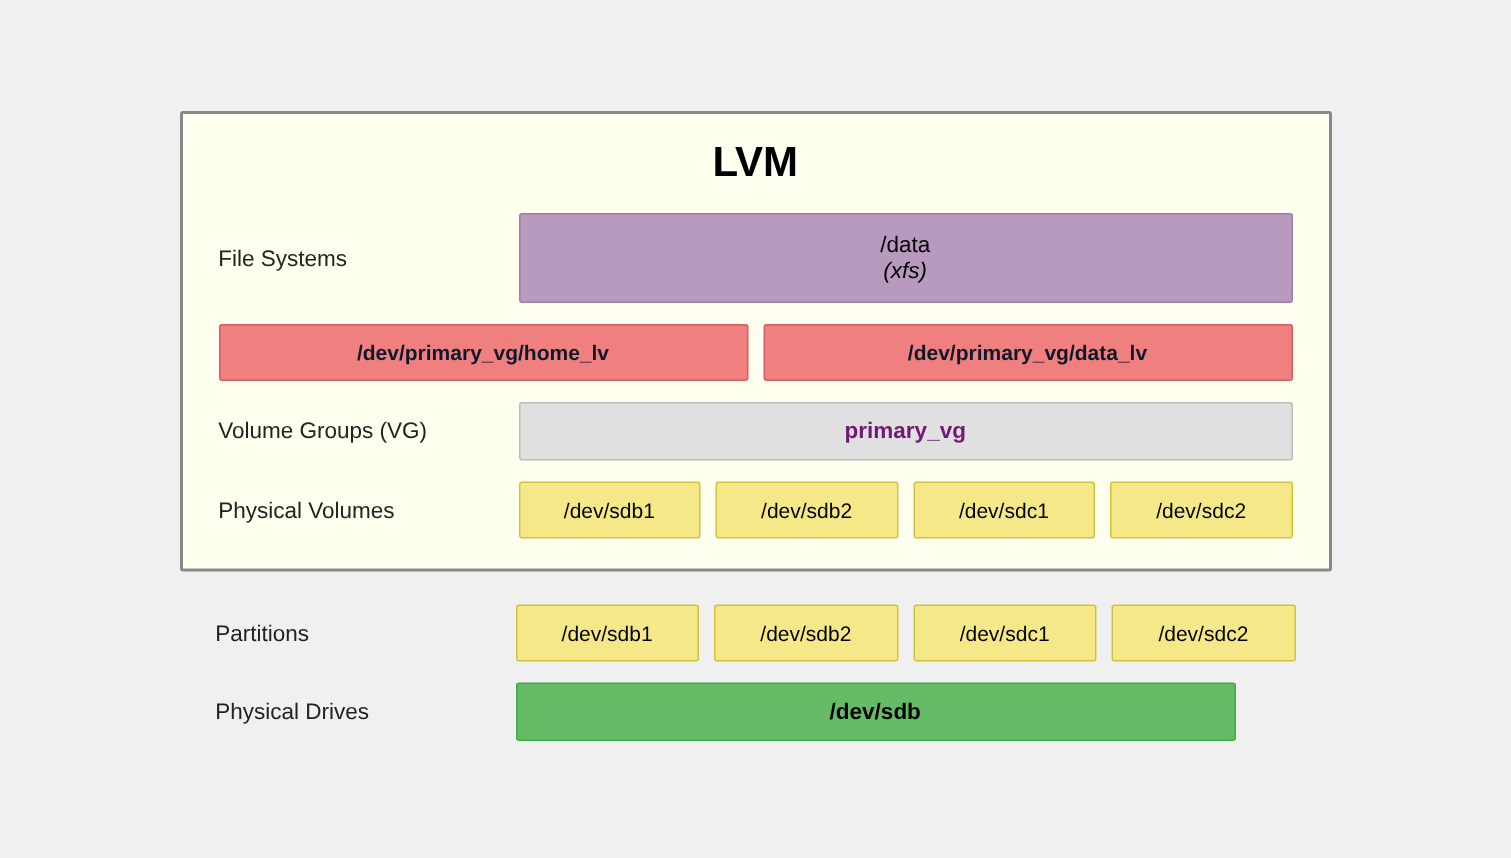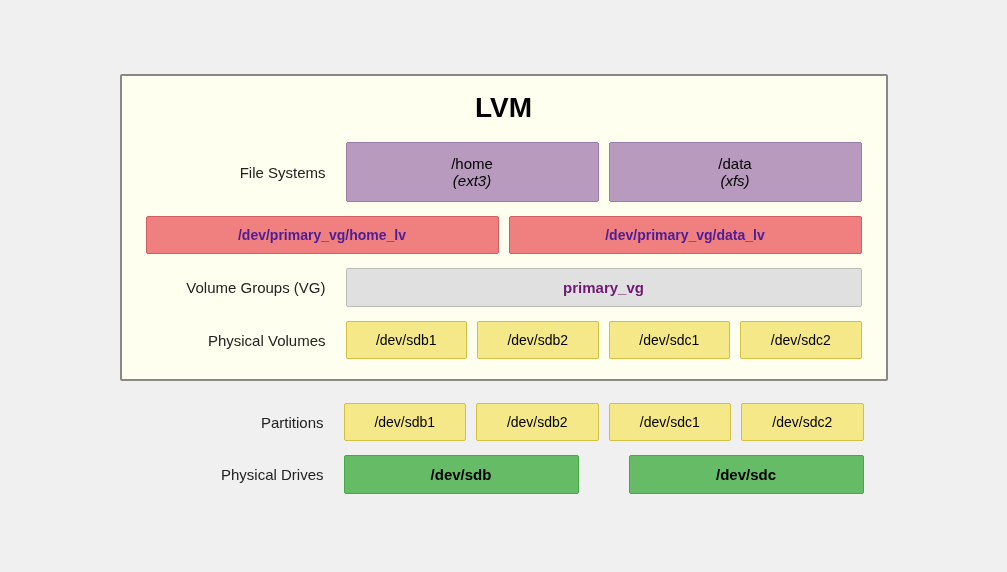--- a/index.html
+++ b/index.html
@@ -40,21 +40,20 @@
 
     .lvm-row {
       display: flex;
       align-items: center;
       margin-bottom: 14px;
     }
 
     .row-label {
       width: 200px;
       min-width: 200px;
-      text-align: right;
       padding-right: 20px;
       font-size: 15px;
       color: #222;
     }
 
     .row-content {
       flex: 1;
       display: flex;
       gap: 10px;
     }
@@ -80,21 +79,21 @@
 
     
     .lv-box {
       flex: 1;
       background: #f08080;
       border: 1px solid #d06060;
       padding: 10px 16px;
       text-align: center;
       font-size: 14px;
       font-weight: bold;
-      color: #4c1d95;
+      color: #0f172a;
       border-radius: 2px;
     }
 
     
     .vg-box {
       flex: 1;
       background: #e0e0e0;
       border: 1px solid #bbb;
       padding: 10px 8px;
       text-align: center;
@@ -163,24 +162,20 @@
 
 <div class="main-container">
 
   <div class="lvm-box">
     <div class="lvm-title">LVM</div>
 
     <div class="lvm-row">
       <div class="row-label">File Systems</div>
       <div class="row-content">
         <div class="fs-box">
-          <div class="fs-name">/home</div>
-          <div class="fs-type">(<em>ext3</em>)</div>
-        </div>
-        <div class="fs-box">
           <div class="fs-name">/data</div>
           <div class="fs-type">(<em>xfs</em>)</div>
         </div>
       </div>
     </div>
 
     <div class="lvm-row">
       <div class="row-content">
         <div class="lv-box">
           <span>/dev/primary_vg/home_lv</span>
@@ -240,21 +235,18 @@
       </div>
     </div>
 
     <div class="bottom-row" style="margin-bottom:0;">
       <div class="row-label">Physical Drives</div>
       <div class="row-content">
         <div class="drive-box" style="flex:2;">
           <span>/dev/sdb</span>
         </div>
         <div class="gap-spacer"></div>
-        <div class="drive-box" style="flex:2;">
-          <span>/dev/sdc</span>
-        </div>
       </div>
     </div>
 
   </div>
 
 </div>
 
 </body></html>

